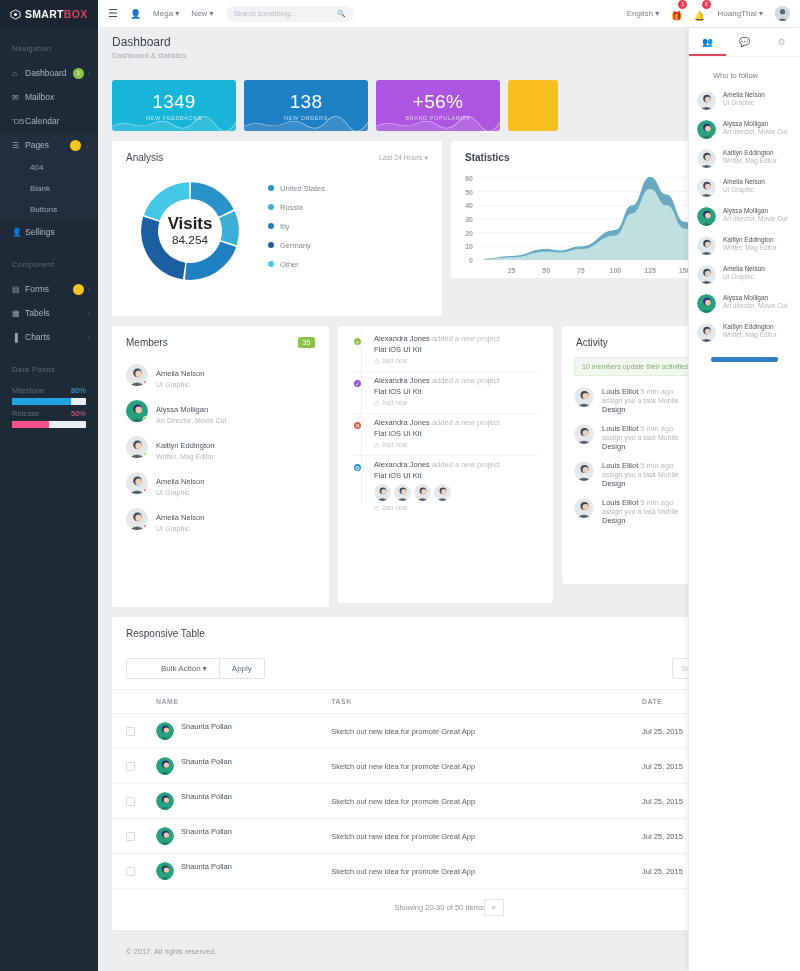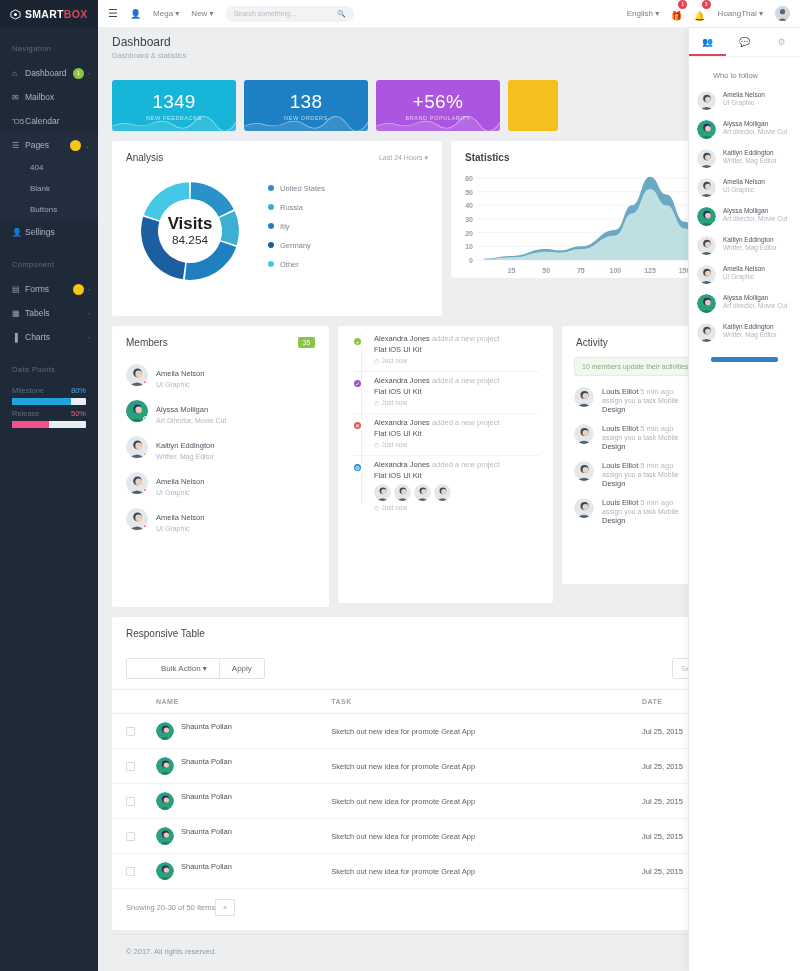--- a/index.html
+++ b/index.html
@@ -217,21 +217,21 @@
   .chk { width: 9px; height: 9px; border: 1px solid #d6d9dd; border-radius: 1px; display: inline-block; }
   .tname { display: flex; align-items: flex-start; gap: 7px; font-size: 7.5px; color: #4b545e; }
   .tav { width: 18px; height: 18px; border-radius: 50%; overflow: hidden; }
   .ttask { font-size: 7.5px; color: #5a626b; }
   .tdate { font-size: 7.5px; color: #5a626b; }
   .pill {
     display: inline-block; font-size: 6.5px; color: #fff;
     padding: 3px 9px; border-radius: 2px; min-width: 38px; text-align: center;
   }
   .tbl-foot {
-    display: flex; align-items: center; justify-content: flex-start;
+    display: flex; align-items: center; justify-content: center;
     padding: 10px 14px 14px 14px;
   }
   .showing { font-size: 7.5px; color: #8f969e; }
   .pager { border: 1px solid #e0e3e6; font-size: 7px; color: #9aa1a9; padding: 4px 7px; cursor: pointer; }
   .footer-bar {
     background: #eceef0; padding: 12px 14px; font-size: 7.5px; color: #939aa2;
     border-top: 1px solid #e3e5e8; margin-top: 4px;
   }
 
   

